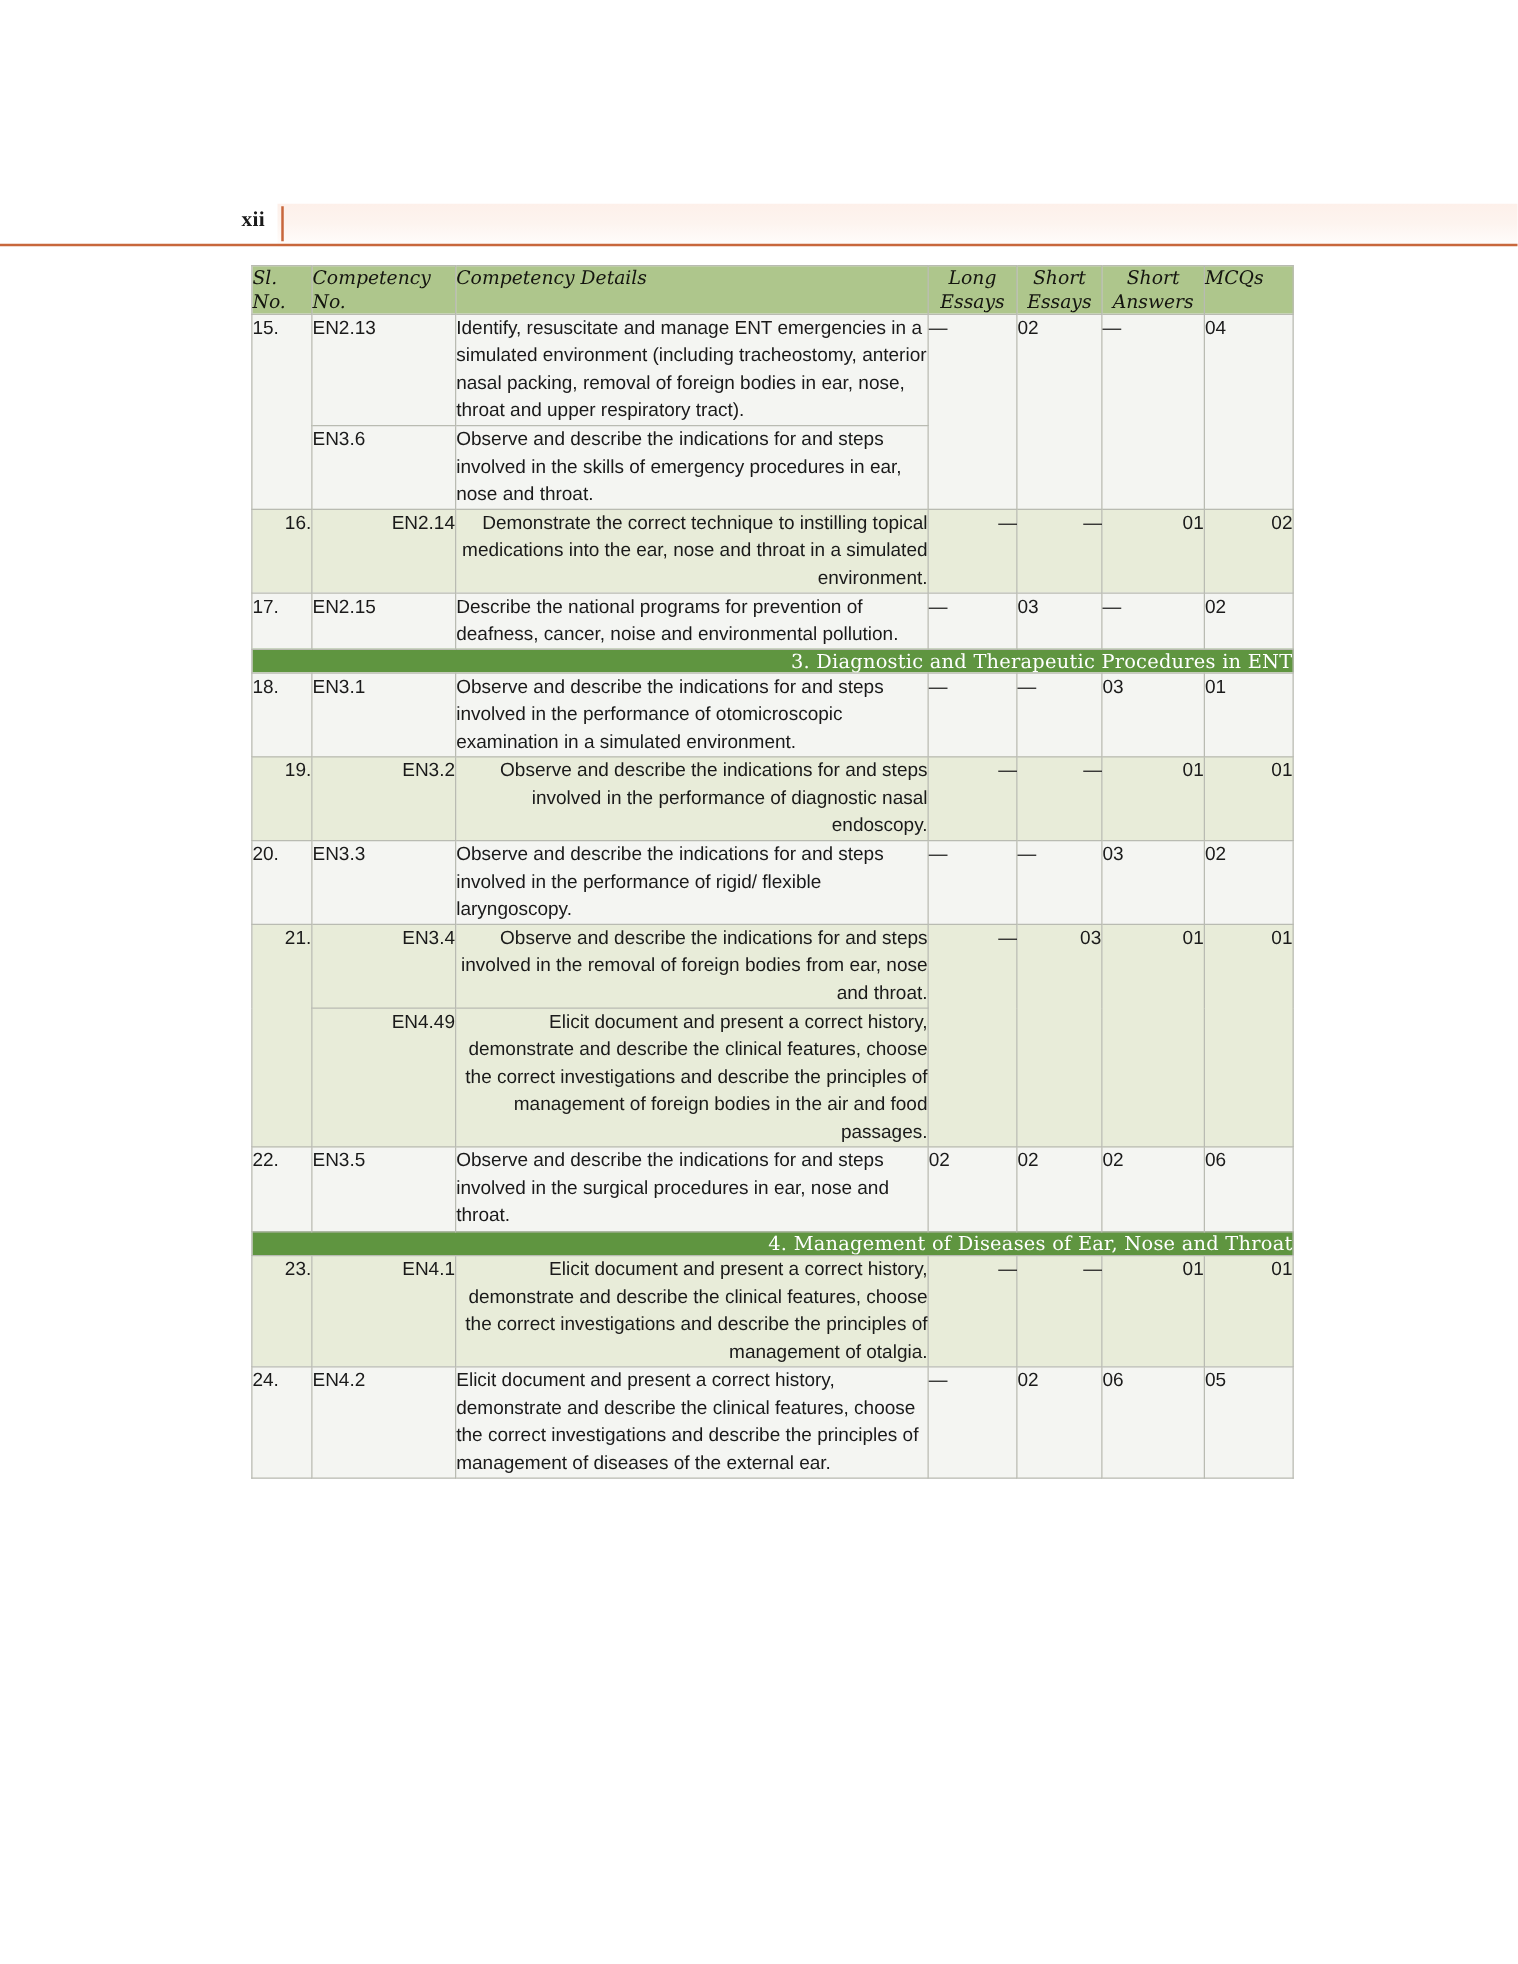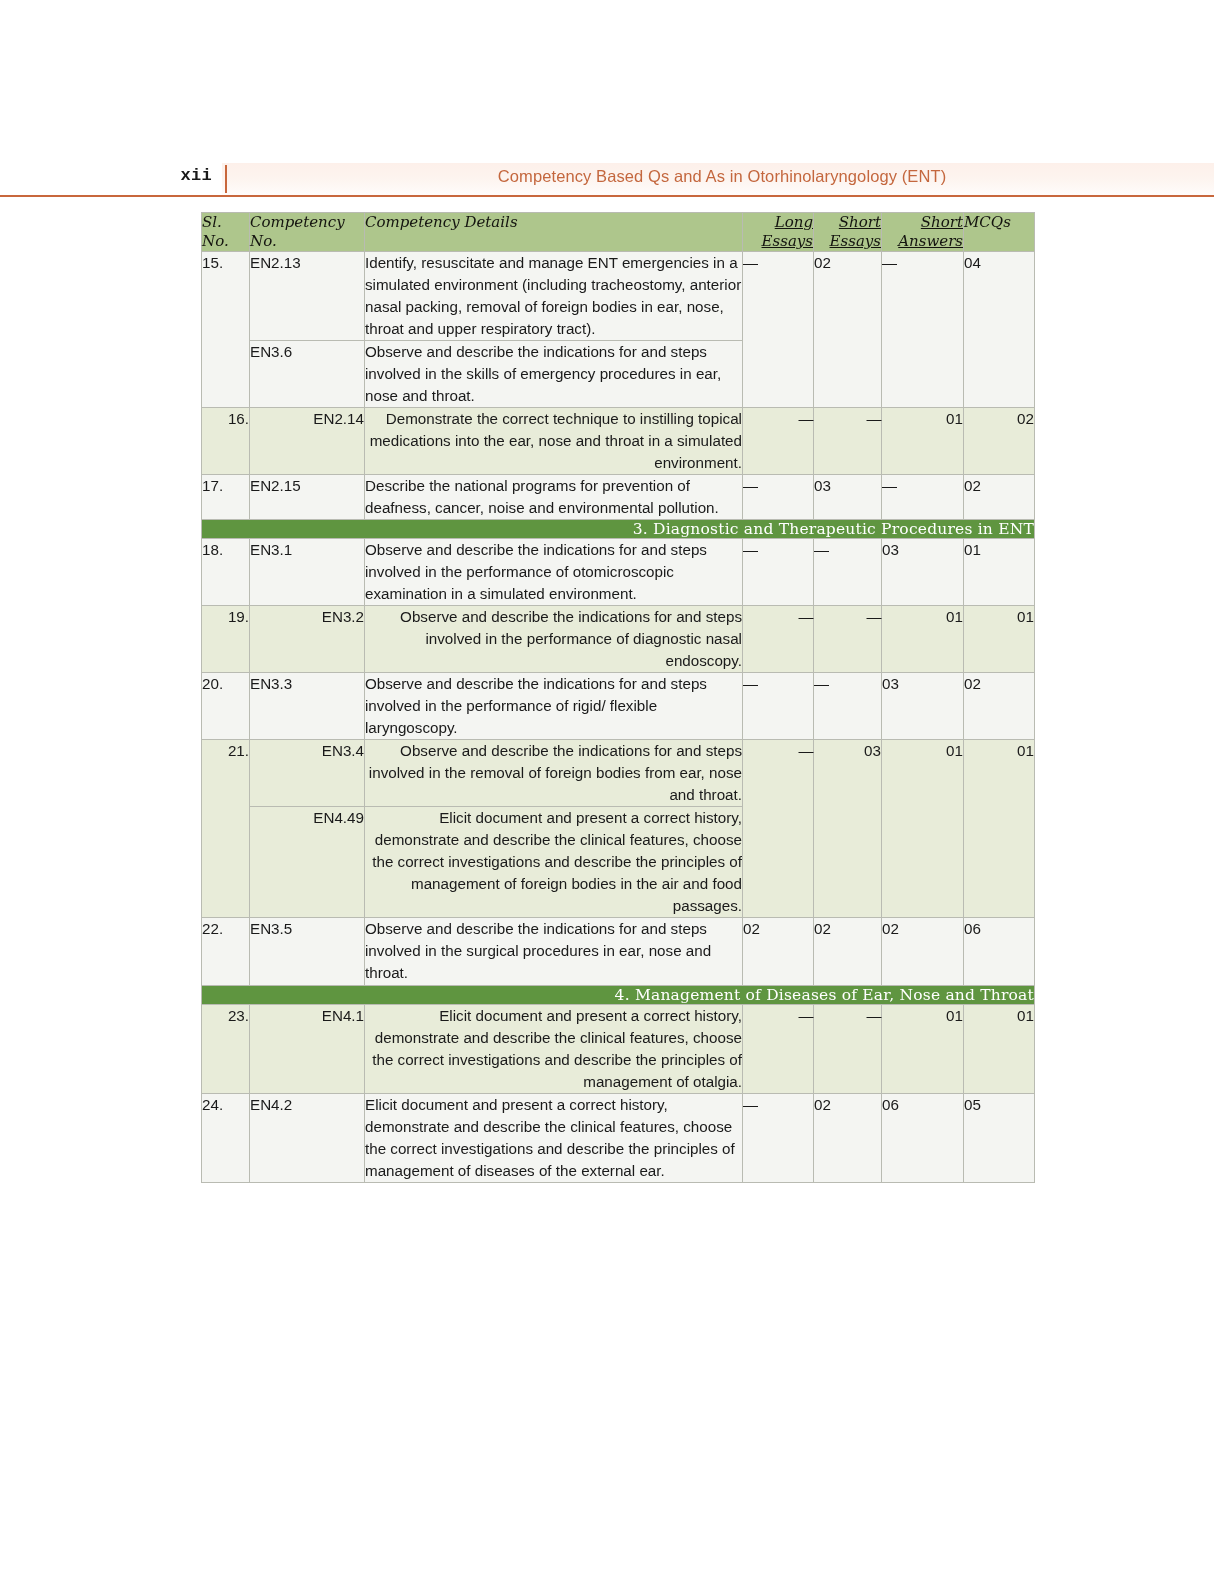--- a/index.html
+++ b/index.html
@@ -44,21 +44,21 @@
     top: 32px;
     height: 2px;
     background: #c8673c;
   }
   .runhead-folio {
     position: absolute;
     left: 150px;
     top: 3px;
     width: 62px;
     text-align: right;
-    font-family: Liberation Mono, monospace;
+    font-family: Liberation Serif, serif;
     font-weight: bold;
     font-size: 17px;
     color: #1a1a1a;
     letter-spacing: 0.3px;
   }
   .runhead-divider {
     position: absolute;
     left: 225px;
     top: 2px;
     width: 2px;
@@ -114,21 +114,21 @@
     font-family: "DejaVu Serif", serif;
     font-style: italic;
     font-weight: bold;
     font-size: 15px;
     color: #14140f;
     padding: 7px 7px 8px 7px;
     vertical-align: middle;
     line-height: 1.25;
     text-align: left;
   }
-  thead th.th-ctr { text-align: right; text-decoration: underline; }
+  thead th.th-ctr { text-align: center; }
   thead th.th-mcq { text-align: left; }
 
   
   td.cell {
     font-family: "Liberation Sans", sans-serif;
     font-size: 15.2px;
     color: #1a1a1a;
     line-height: 1.45;
     padding: 6px 8px 8px 9px;
   }
@@ -170,21 +170,20 @@
 </style>
 </head>
 <body>
 
 <div class="page">
 
   <div class="runhead">
     <div class="runhead-band"></div>
     <div class="runhead-folio">xii</div>
     <div class="runhead-divider"></div>
-    <div class="runhead-title">Competency Based Qs and As in Otorhinolaryngology (ENT)</div>
     <div class="runhead-rule"></div>
   </div>
 
   <div class="tbl-wrap">
     <table class="ctable">
       <colgroup>
         <col class="c-sl">
           <col class="c-cno">
           <col class="c-det">
         <col class="c-le">

